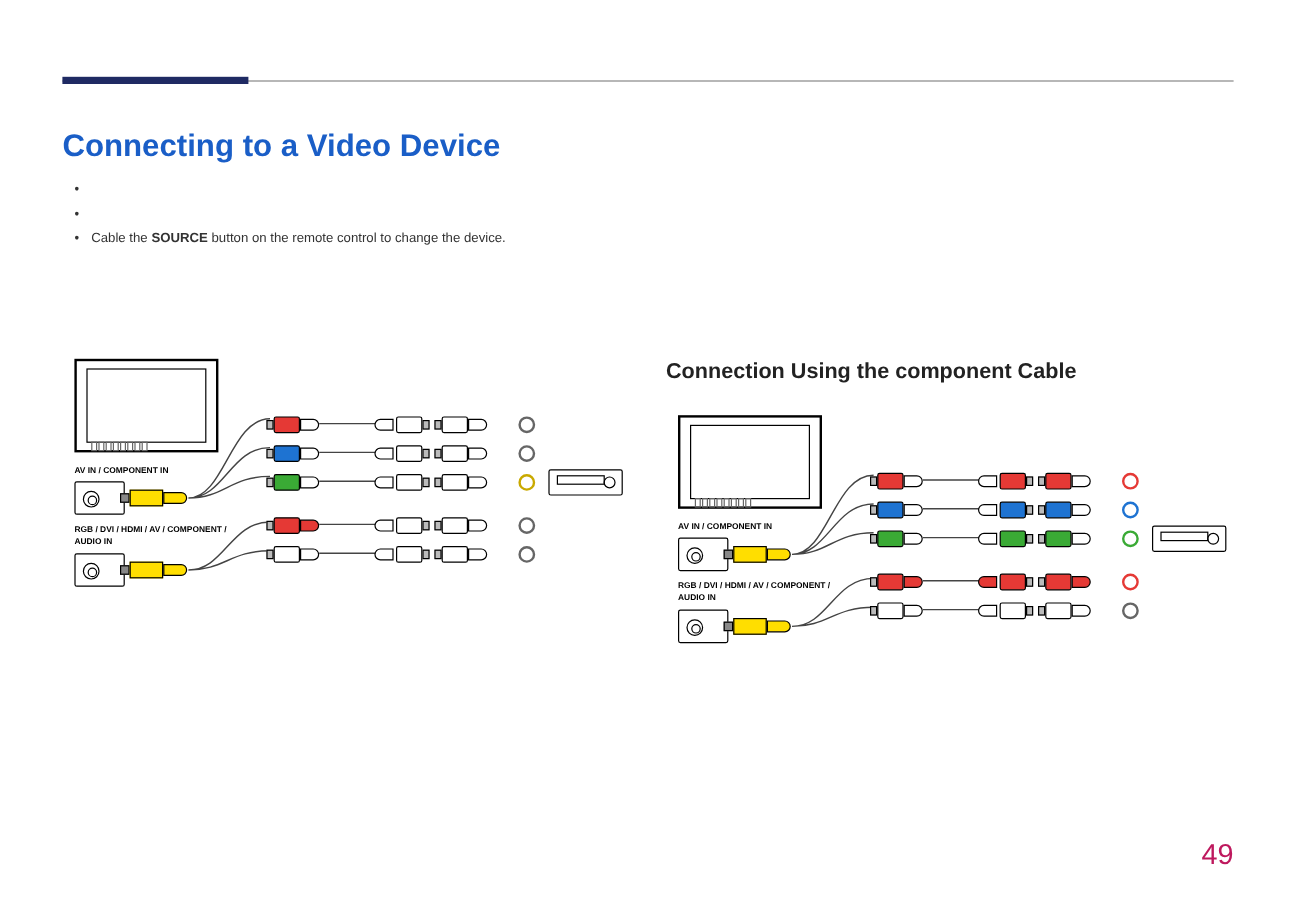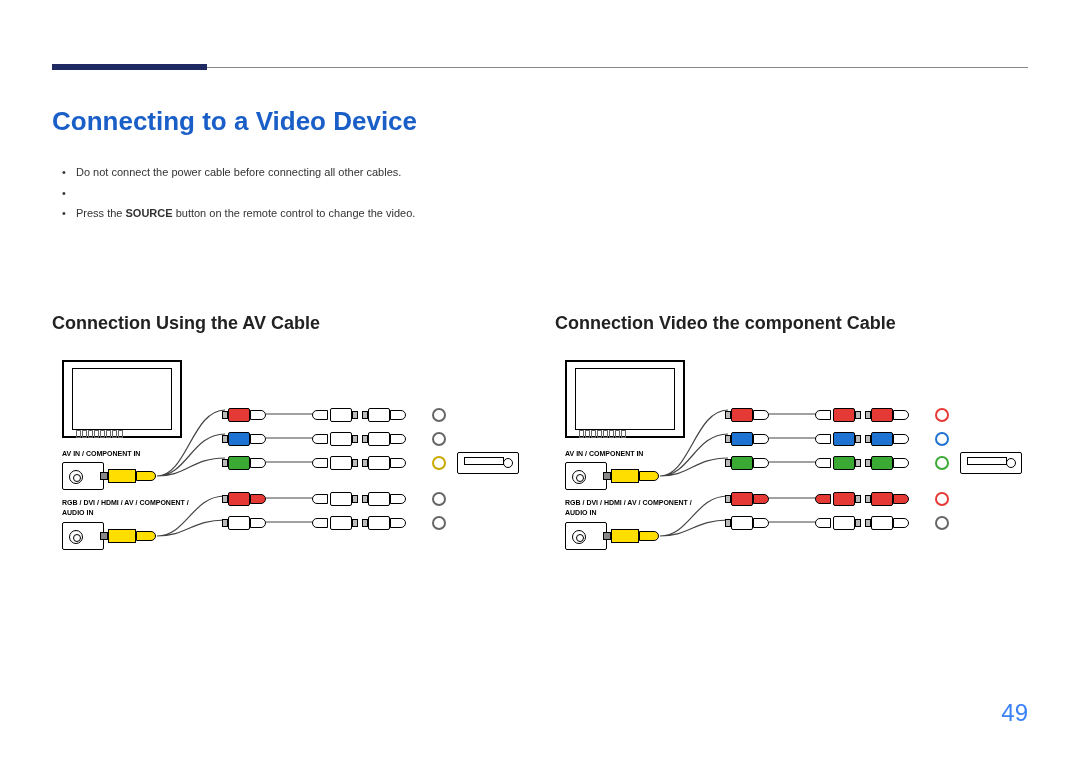--- a/index.html
+++ b/index.html
@@ -26,21 +26,21 @@
     left: 52px;
     width: 155px;
     height: 6px;
     background: #1f2a63;
   }
   .title {
     font-size: 26px;
     font-weight: bold;
     color: #1a5ec7;
     margin-top: 58px;
-    margin-bottom: 26px;
+    margin-bottom: 12px;
   }
   .bullets {
     font-size: 11px;
     line-height: 1.7;
     color: #333;
     padding-left: 10px;
   }
   .bullets .bullet-row {
     display: flex;
     margin-bottom: 2px;
@@ -235,53 +235,52 @@
     position:absolute;
     right:5px; top:5px; width:8px; height:8px;
     border:1px solid #000;
     border-radius:50%;
   }
   .page-num {
     position: absolute;
     right: 52px;
     bottom: 36px;
     font-size: 24px;
-    color: #3b82f6;
+    color: #be185d;
   }
 </style>
 </head>
 <body>
 
 <div class="header-rule"></div>
 <div class="header-bar"></div>
 
 <h1 class="title">Connecting to a Video Device</h1>
 
 <div class="bullets">
   <div class="bullet-row">
     <span class="dot">•</span>
     <div>
-      <span>Do not connect the power cable before connecting all other cables.</span><br>
+      <br>
     </div>
   </div>
   <div class="bullet-row">
     <span class="dot">•</span>
   </div>
   <div class="bullet-row">
     <span class="dot">•</span>
     <div>
-      <span>Press the </span><b>SOURCE</b><span> button on the remote control to change the video.</span>
+      <span>Cable the </span><b>SOURCE</b><span> button on the remote control to change the device.</span>
     </div>
   </div>
 </div>
 
 <div class="columns">
 
   <div class="col">
-    <div class="subheading">Connection Using the AV Cable</div>
     <div class="diagram">
       <div class="monitor">
         <div class="inner"></div>
         <div class="slots"><span></span><span></span><span></span><span></span><span></span><span></span><span></span><span></span></div>
       </div>
       <div class="port-label label1">AV IN / COMPONENT IN</div>
       <div class="port-box port1">
           <div class="jack-body"></div>
         </div>
       <div class="port-label label2">RGB / DVI / HDMI / AV / COMPONENT / AUDIO IN</div>
@@ -408,21 +407,21 @@
       </div>
       <div class="jacks jacks2">
         <div class="j gray"></div>
           <div class="j gray"></div>
       </div>
       <div class="device"></div>
     </div>
   </div>
 
   <div class="col">
-    <div class="subheading">Connection Video the component Cable</div>
+    <div class="subheading">Connection Using the component Cable</div>
     <div class="diagram">
       <div class="monitor">
         <div class="inner"></div>
         <div class="slots"><span></span><span></span><span></span><span></span><span></span><span></span><span></span><span></span></div>
       </div>
       <div class="port-label label1">AV IN / COMPONENT IN</div>
       <div class="port-box port1">
           <div class="jack-body"></div>
         </div>
       <div class="port-label label2">RGB / DVI / HDMI / AV / COMPONENT / AUDIO IN</div>

